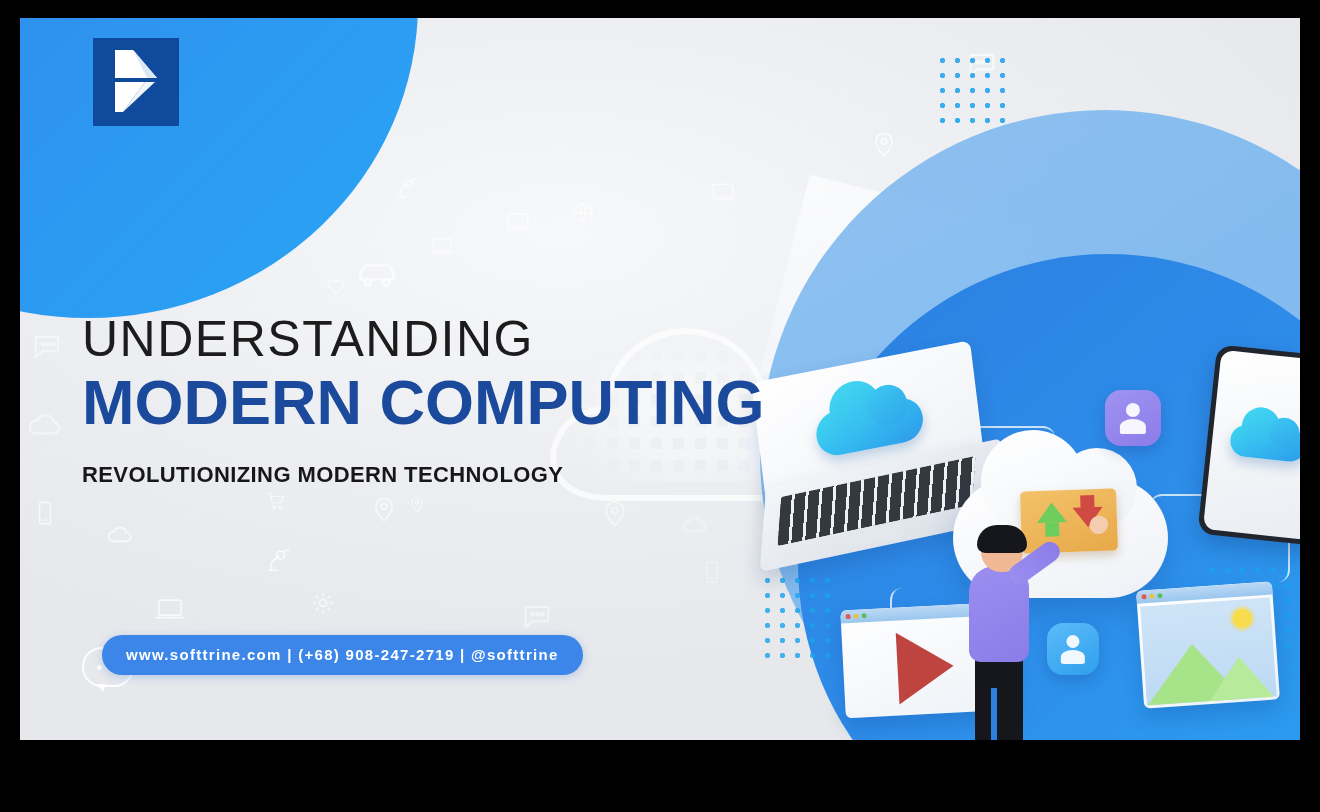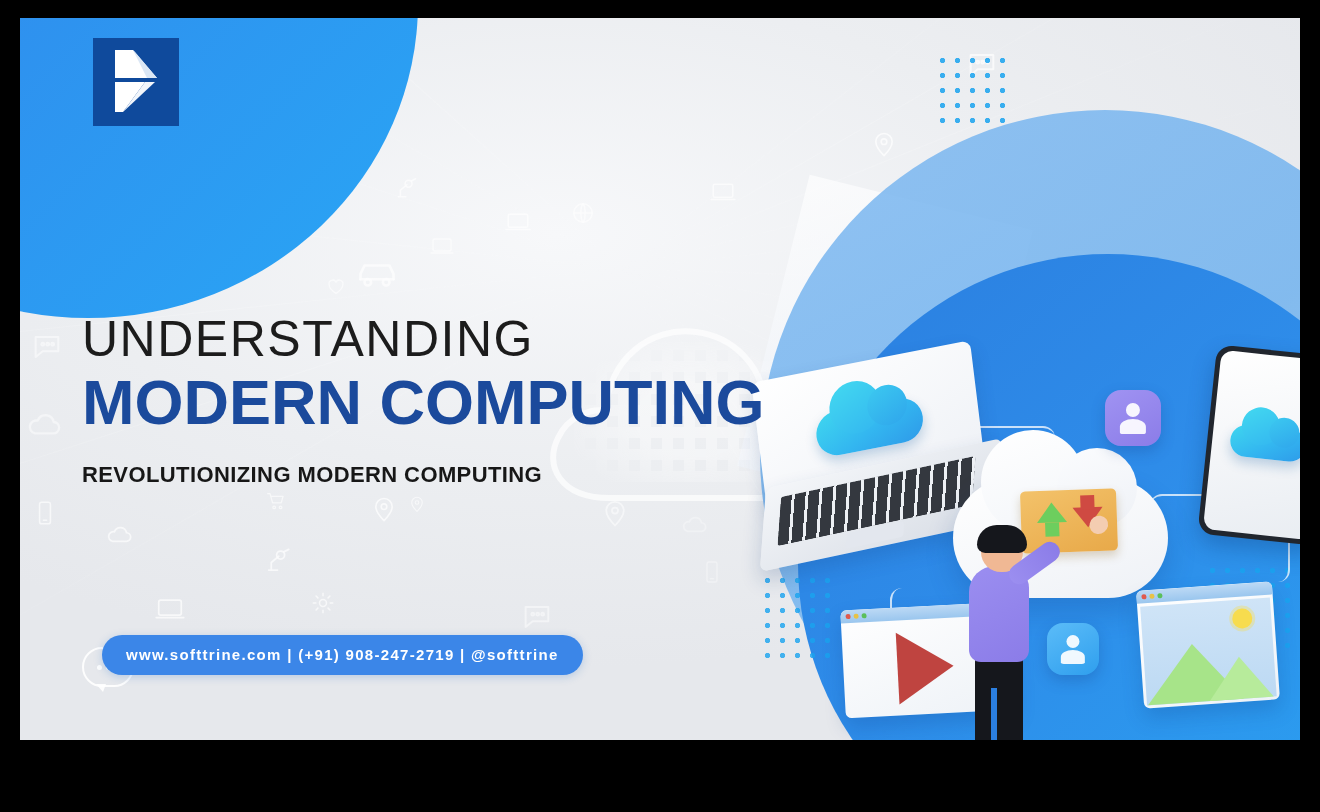--- a/index.html
+++ b/index.html
@@ -598,26 +598,26 @@
         <span class="av-person"></span>
       </div>
       <div class="avatar-ic" style="left:312px;top:285px;width:52px;height:52px;background:linear-gradient(150deg,#5bbcf8,#2f9fee);">
         <span class="av-person"></span>
       </div>
     </div>
 
     <div class="copy">
       <div class="kicker">UNDERSTANDING</div>
       <div class="headline">MODERN COMPUTING</div>
-      <div class="subhead">REVOLUTIONIZING MODERN COMPUTING</div>
+      <div class="subhead">REVOLUTIONIZING MODERN TECHNOLOGY</div>
     </div>
 
     <div class="contact-wrap">
       <span class="chat-ghost">
         <i></i>
           <i></i>
           <i></i>
       </span>
-      <span class="contact-pill">www.softtrine.com | (+91) 908-247-2719 | @softtrine</span>
+      <span class="contact-pill">www.softtrine.com | (+68) 908-247-2719 | @softtrine</span>
     </div>
 
   </div>
 </div>
 
 </body></html>

